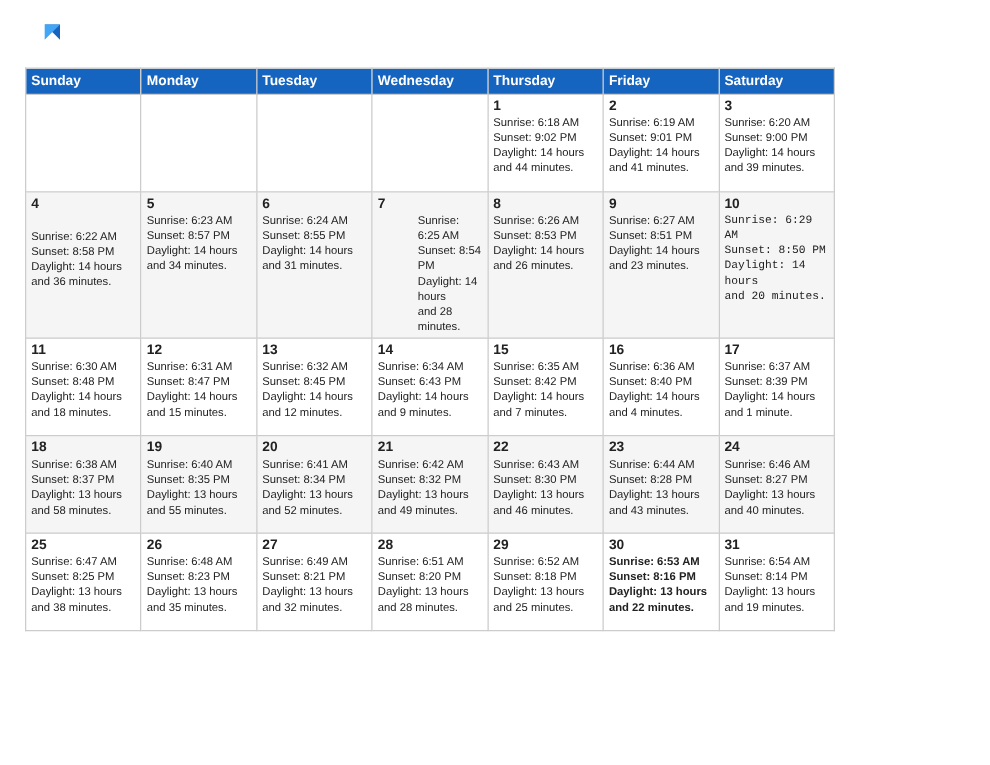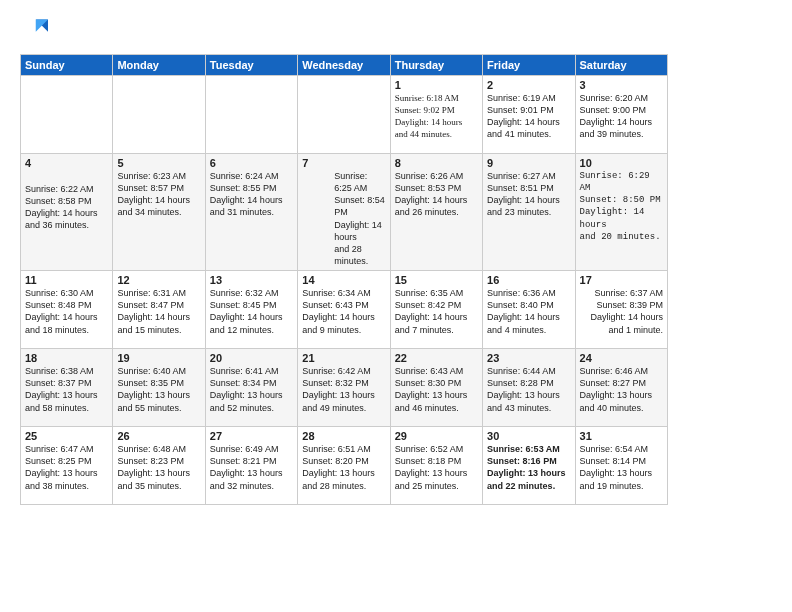--- a/index.html
+++ b/index.html
@@ -126,21 +126,21 @@
         </tr>
     </thead>
     <tbody id="calendar-body">
     <tr>
           <td class="empty-cell"></td>
           <td class="empty-cell"></td>
           <td class="empty-cell"></td>
           <td class="empty-cell"></td>
           <td>
             <div class="day-number">1</div>
-            <div class="day-info" style="white-space: pre-line; font-family: Liberation Serif, serif;">Sunrise: 6:18 AM
+            <div class="day-info" style="white-space: pre-line;">Sunrise: 6:18 AM
 Sunset: 9:02 PM
 Daylight: 14 hours
 and 44 minutes.</div>
           </td>
           <td>
             <div class="day-number">2</div>
             <div class="day-info" style="white-space: pre-line;">Sunrise: 6:19 AM
 Sunset: 9:01 PM
 Daylight: 14 hours
 and 41 minutes.</div>
@@ -242,21 +242,21 @@
           </td>
           <td>
             <div class="day-number">16</div>
             <div class="day-info" style="white-space: pre-line;">Sunrise: 6:36 AM
 Sunset: 8:40 PM
 Daylight: 14 hours
 and 4 minutes.</div>
           </td>
           <td>
             <div class="day-number">17</div>
-            <div class="day-info" style="white-space: pre-line; text-align: right;">Sunrise: 6:37 AM
+            <div class="day-info" style="white-space: pre-line;">Sunrise: 6:37 AM
 Sunset: 8:39 PM
 Daylight: 14 hours
 and 1 minute.</div>
           </td>
         </tr>
         <tr>
           <td>
             <div class="day-number">18</div>
             <div class="day-info" style="white-space: pre-line;">Sunrise: 6:38 AM
 Sunset: 8:37 PM

